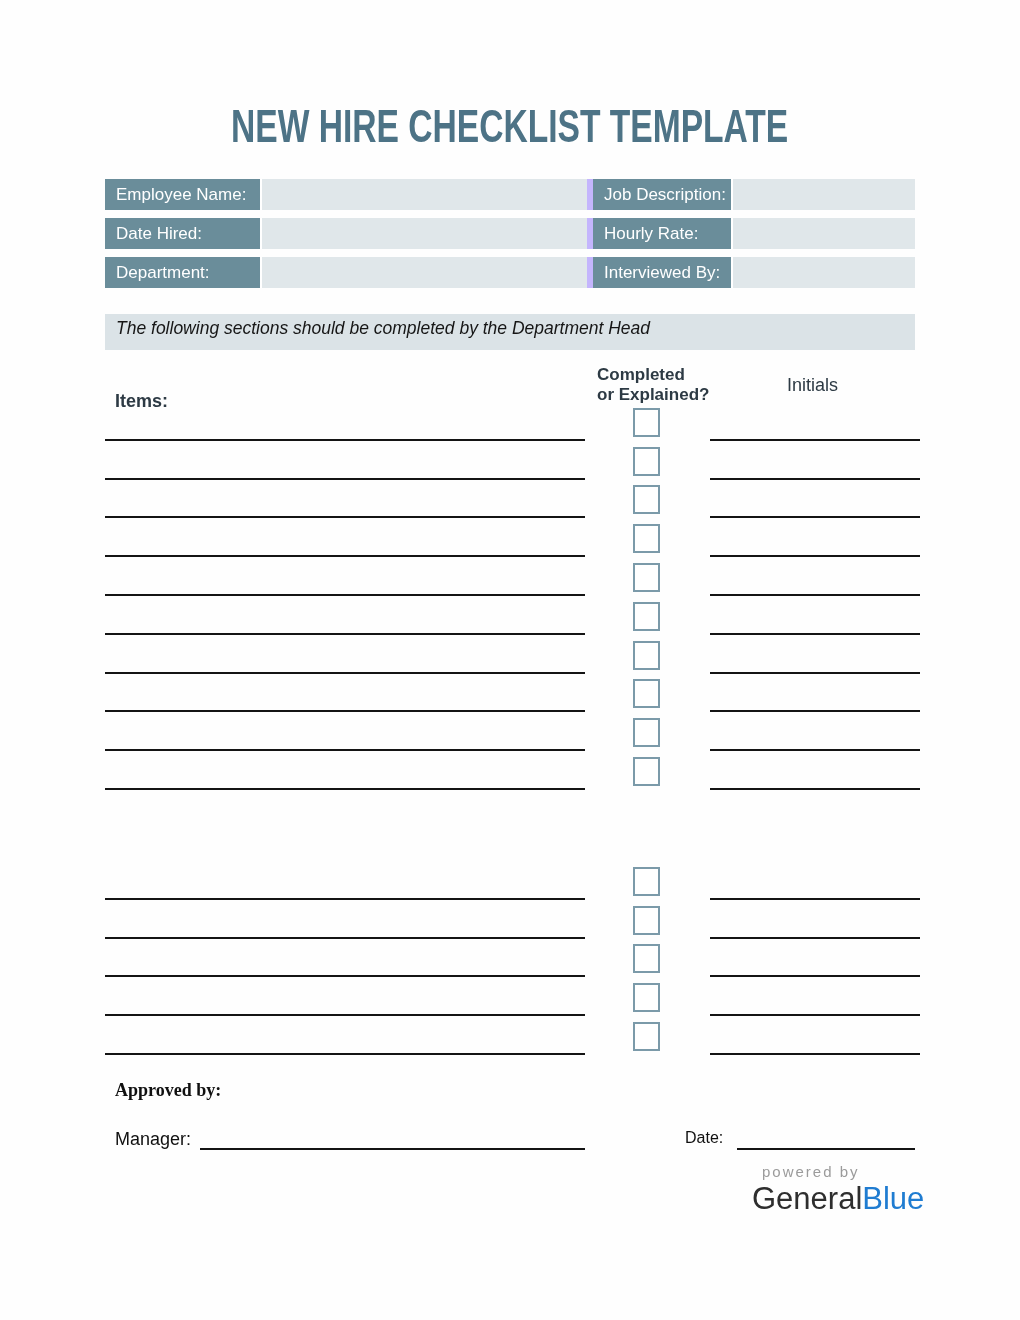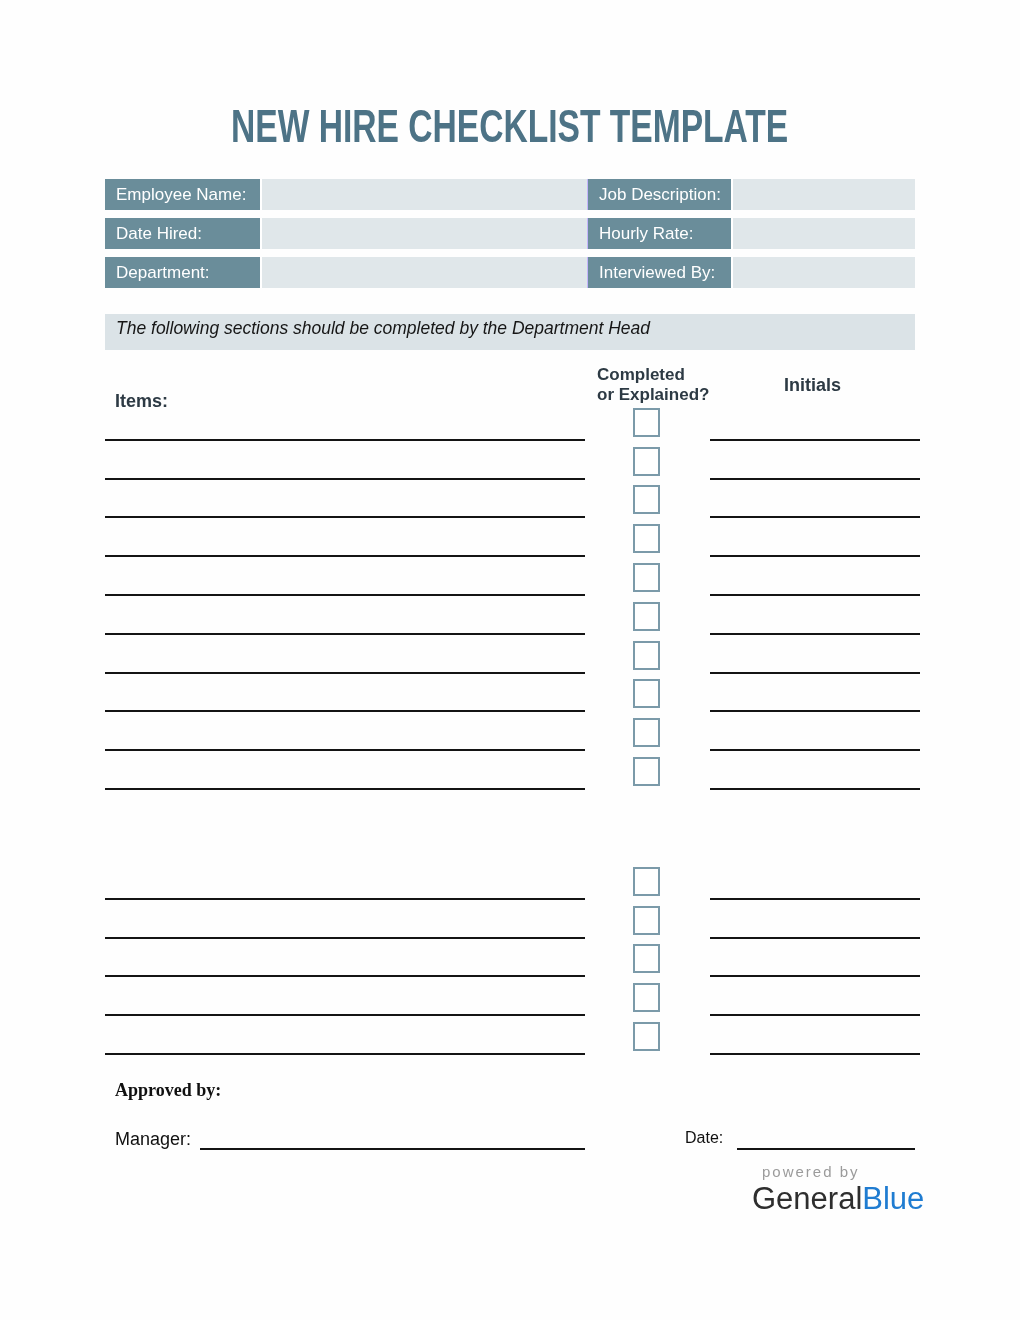--- a/index.html
+++ b/index.html
@@ -17,34 +17,34 @@
   .info-table {
     position:absolute; left:105px; top:179px; width:810px;
     display:grid; grid-template-columns:157px 325px 146px 182px;
     grid-auto-rows:31px; row-gap:8px;
   }
   .info-label {
     background:var(--label-bg,#6a8d9a); color:#ffffff; font-size:17px; line-height:31px;
     padding-left:11px; border-right:2px solid #fff; box-sizing:border-box; white-space:nowrap;
     overflow:hidden;
   }
-  .info-label.right { border-left:1px solid #c4b5fd; }
+  .info-label.right { border-left:6px solid #c4b5fd; }
   .info-value { background:var(--field-bg,#e0e7ea); font-size:17px; line-height:31px; padding-left:8px; box-sizing:border-box; }
   
   .section-bar {
     position:absolute; left:105px; width:810px; height:36px; box-sizing:border-box;
     background:var(--bar-bg,#dbe3e7); font-style:italic; font-size:17.5px; line-height:29px;
     padding-left:11px; color:#161616; white-space:nowrap;
   }
   #bar1 { top:314px; }
   #bar2 { top:820px; }
   
   .hdr-items   { position:absolute; left:115px; top:391px; font-weight:700; font-size:18px; color:#2d3a44; }
   .hdr-completed { position:absolute; left:597px; top:365px; font-weight:700; font-size:17px; line-height:20px; color:#2d3a44; }
-  .hdr-initials { position:absolute; left:710px; width:205px; top:375px; text-align:center; font-weight:700; font-size:18px; color:#2d3a44; }
+  .hdr-initials { position:absolute; left:710px; width:205px; top:375px; text-align:center; font-weight:400; font-size:18px; color:#2d3a44; }
   
   .rows { position:absolute; left:105px; width:810px; }
   #rows-0 { top:402px; }
   #rows-1 { top:861px; }
   .check-row { position:relative; height:38.8px; }
   .item-line {
     position:absolute; left:0; bottom:0; width:480px; height:30px;
     border-bottom:2px solid var(--line-color,#141414); font-size:15px; color:#141414;
   }
   .checkbox {

